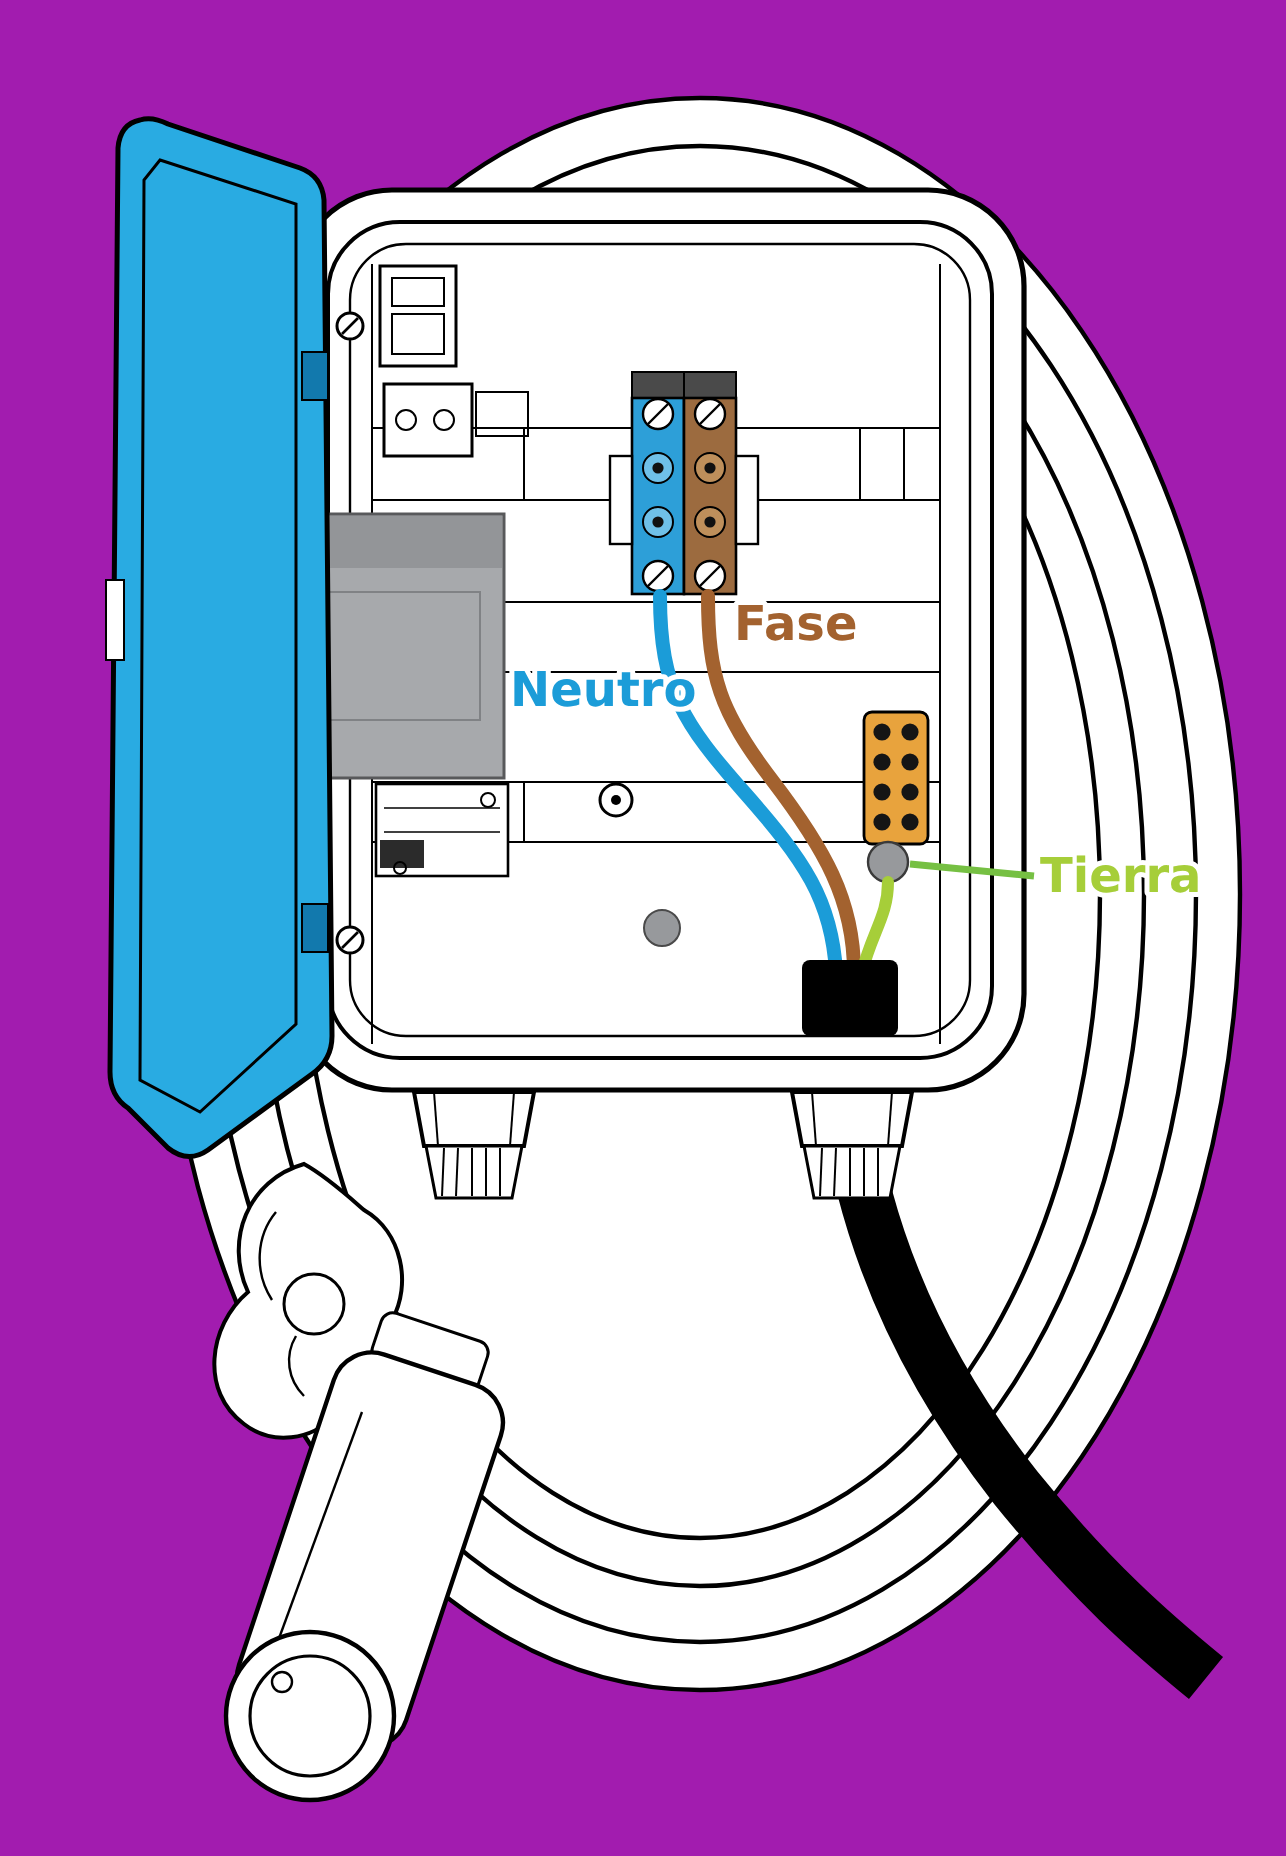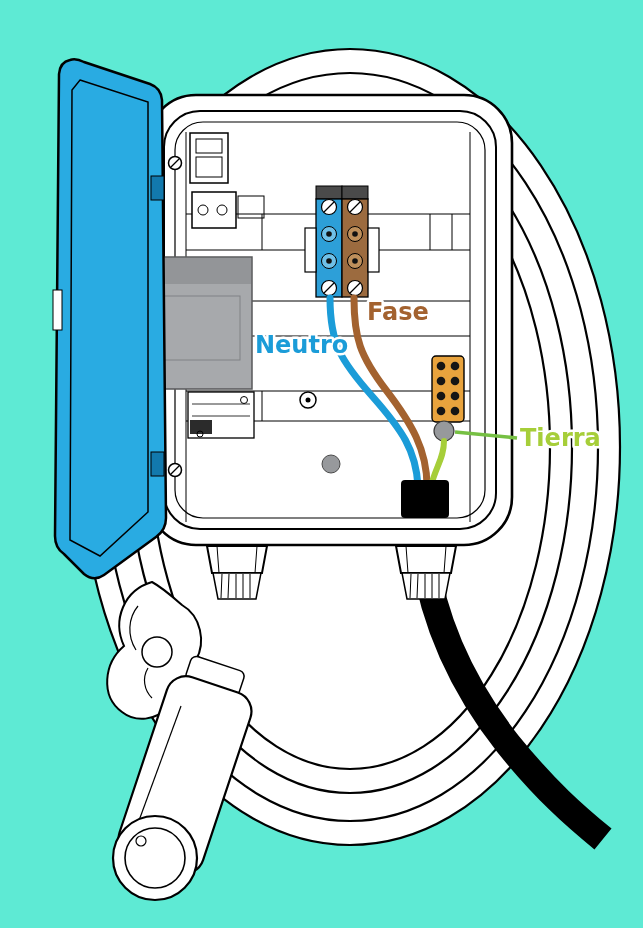--- a/index.html
+++ b/index.html
@@ -1,19 +1,19 @@
 <!DOCTYPE html>
 <html><head>
 <meta charset="utf-8">
 <style>
   html,body{margin:0;padding:0;background:#ffffff;}
   .stage{
     position:relative;
     width:643px;height:928px;
-    background:#5eead4;
+    background:#a21caf;
     overflow:hidden;
     font-family:"DejaVu Sans", sans-serif;
   }
   svg{position:absolute;left:0;top:0;}
   .oln{fill:#ffffff;stroke:#000000;}           
   .nf{fill:none;stroke:#000000;}               
   .wire{fill:none;stroke-linecap:round;}
   text.lbl{
     font-family:"DejaVu Sans", sans-serif;
     font-weight:bold;

